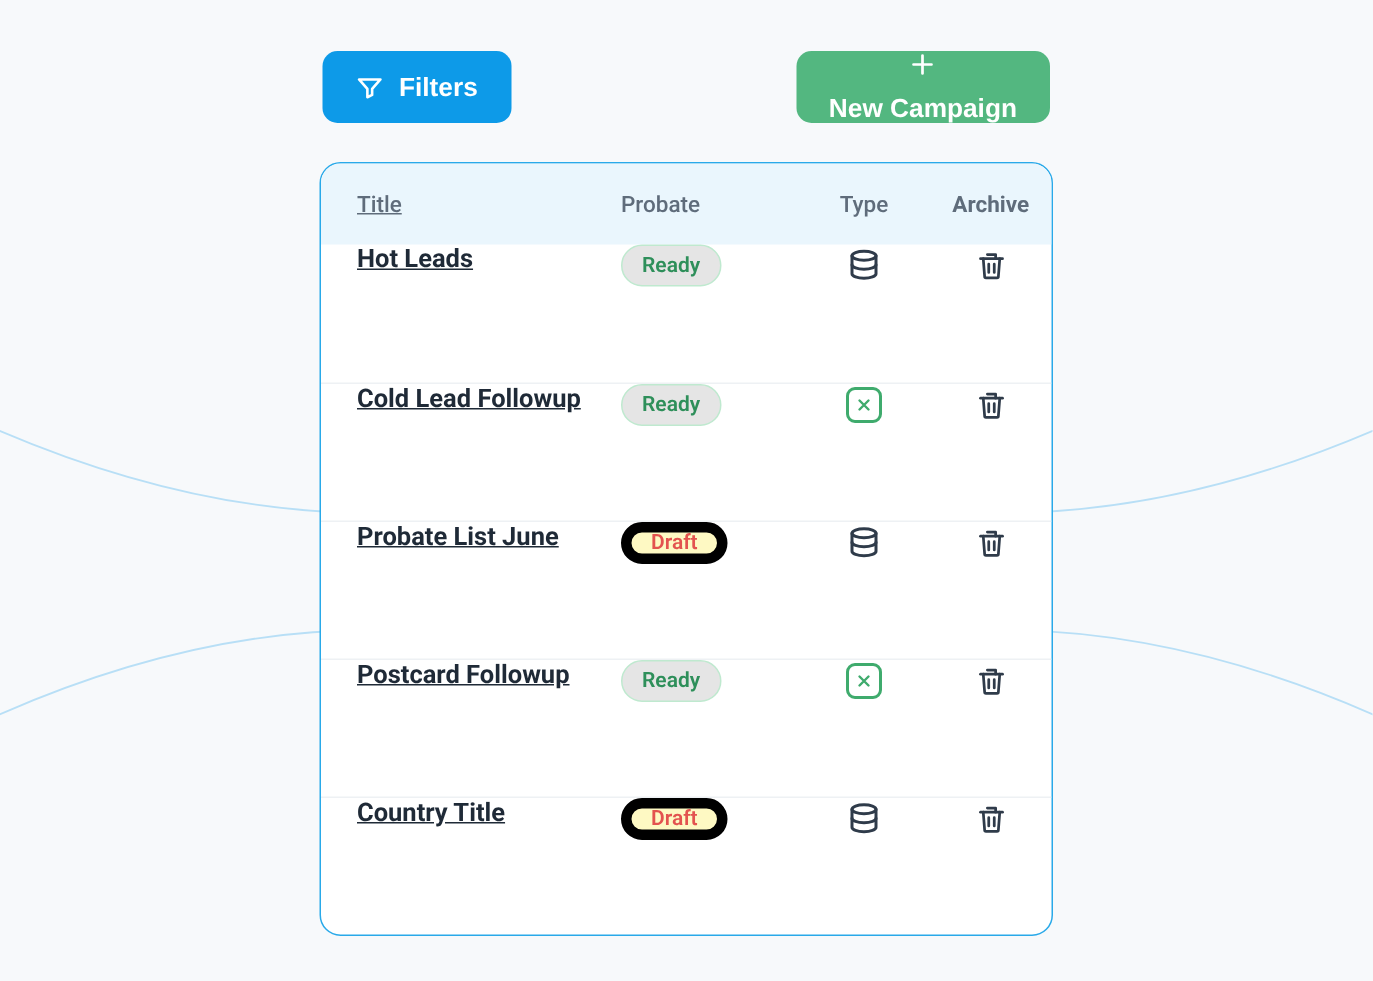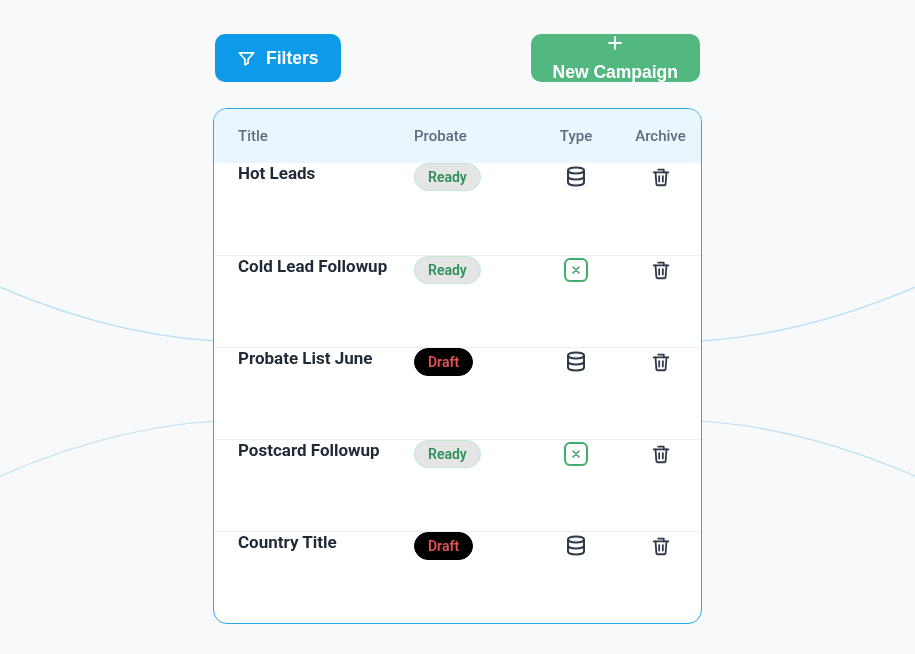--- a/index.html
+++ b/index.html
@@ -59,24 +59,24 @@
   }
   .thead {
     display: flex;
     align-items: center;
     background: #eaf6fd;
     height: 54px;
     font-size: 15px;
     color: #5f6c7b;
     font-weight: 500;
   }
-  .col-title  { flex: 0 0 200px; padding-left: 24px; }
+  .col-title  { flex: 0 0 200px; padding-left: 24px; text-decoration: underline; }
   .col-status { flex: 0 0 118px; }
   .col-type   { flex: 0 0 88px; text-align: center; display:flex; justify-content:center; }
-  .col-archive{ flex: 1 1 auto; text-align: center; display:flex; justify-content:center; }
+  .col-archive{ flex: 1 1 auto; text-align: center; display:flex; justify-content:center;font-weight:bold; }
   .thead .col-type, .thead .col-archive { display:block; }
   .row {
     display: flex;
     align-items: flex-start;
     height: 92px;
     border-top: 1px solid #eef1f4;
   }
   .row:first-of-type { border-top: none; }
   .row .col-title {
     font-size: 17px;
@@ -92,23 +92,23 @@
     border-radius: 999px;
     font-size: 14px;
     font-weight: 600;
   }
   .badge-ready {
     background: #e5e5e5;
     color: #2e8f5a;
     border: 1px solid #bfe9cf;
   }
   .badge-draft {
-    background: #000000;
+    background: #fef9c3;
     color: #e3534f;
-    border: 1px solid #000000;
+    border: 7px solid #000000;
   }
   .type-icon, .archive-icon {
     display: inline-flex;
     align-items: center;
     justify-content: center;
     width: 28px;
     height: 28px;
   }
   .type-box {
     width: 24px;

